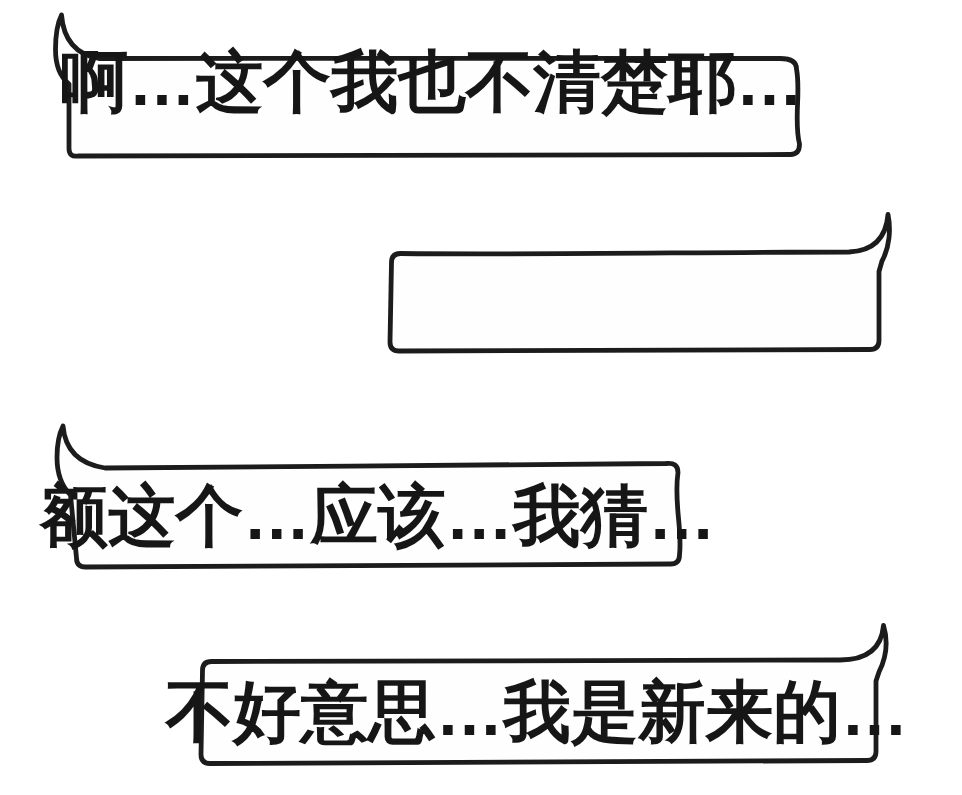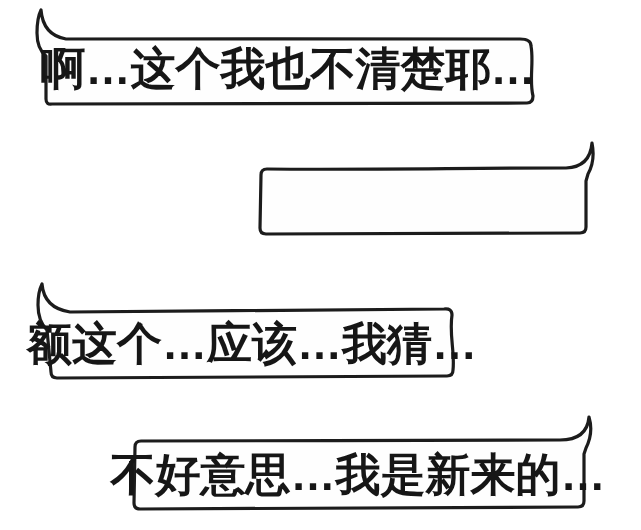--- a/index.html
+++ b/index.html
@@ -36,21 +36,21 @@
     align-items: center;
     justify-content: center;
     color: #161616;
     font-weight: 700;
     font-size: 45px;
     line-height: 1;
     letter-spacing: 0px;
     white-space: nowrap;
     text-align: center;
   }
-  .bubble-text--1 { left: 43px;  top: 36px;  width: 490px; height: 65px; }
+  .bubble-text--1 { left: 43px;  top: 22px;  width: 490px; height: 65px; }
   .bubble-text--2 { left: 259px; top: 169px; width: 327px; height: 64px; }
   .bubble-text--3 { left: 49px;  top: 310px; width: 406px; height: 66px; }
   .bubble-text--4 { left: 133px; top: 442px; width: 450px; height: 65px; }
 </style>
 </head>
 <body>
 
 <div class="panel">
 
   <svg class="outlines" viewBox="0 0 641 530" xmlns="http://www.w3.org/2000/svg" aria-hidden="true">

